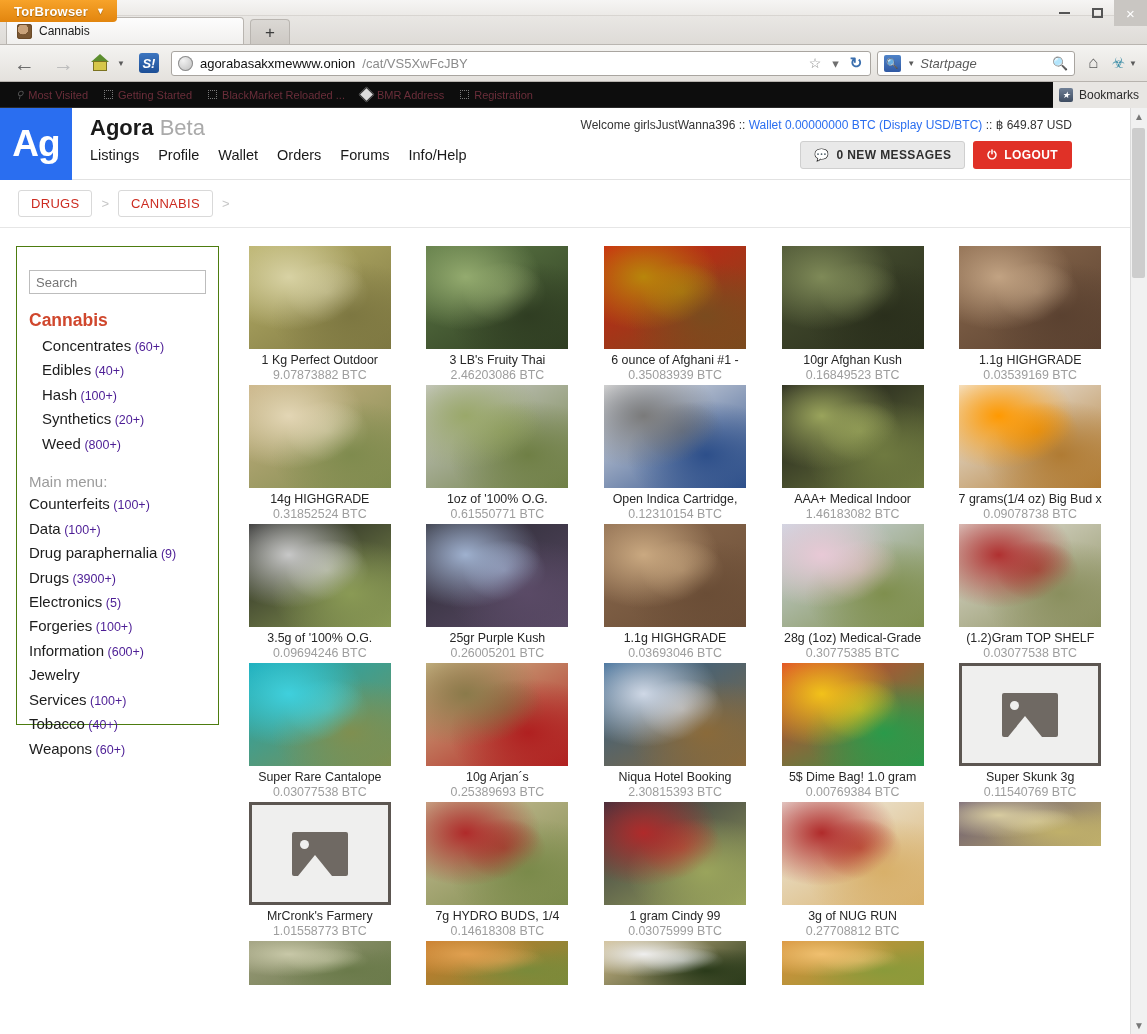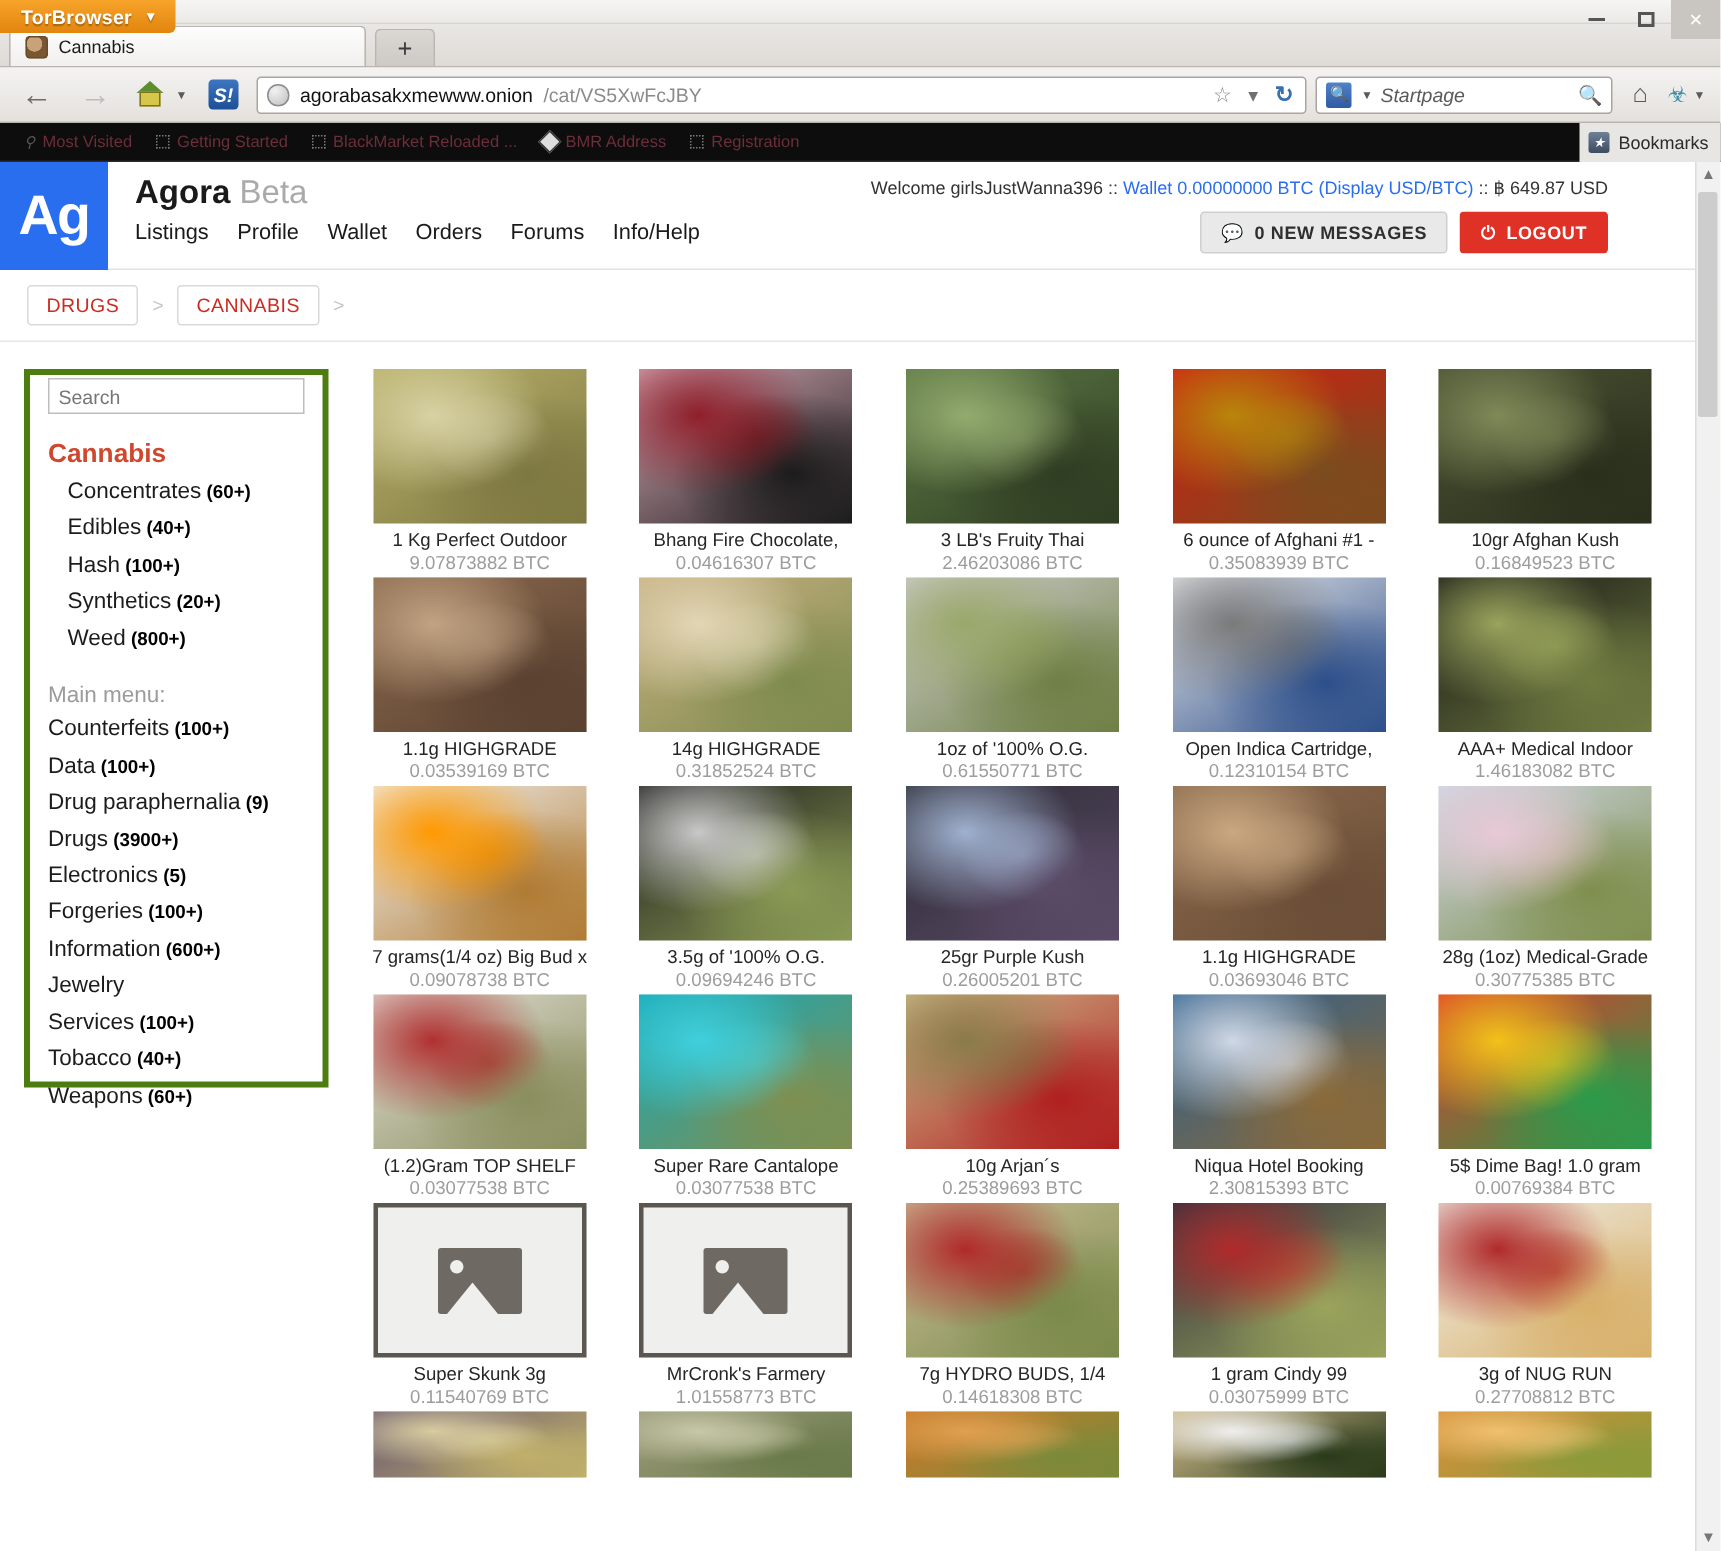--- a/index.html
+++ b/index.html
@@ -254,38 +254,38 @@
     background: #fff; letter-spacing: .3px;
   }
   .crumb-sep { color: #c6c6c6; font-size: 13px; }
 
   
   .content { display: flex; padding: 18px 14px 0 16px; gap: 15px; }
 
   
   .sidebar {
     width: 203px; flex: 0 0 203px;
-    border: 4px solid #4d7c0f; background: #fff;
-    padding: 2px 12px 14px 12px;
+    border: 1px solid #4d7c0f; background: #fff;
+    padding: 23px 12px 14px 12px;
     height: 479px;
   }
   .search-input {
     width: 100%; height: 24px;
     border: 1px solid #bdbdbd; background: #fff;
     font-size: 13px; color: #8c8c8c;
     padding: 0 6px; font-family: inherit;
     outline: none;
   }
   .cat-head {
     font-size: 17.5px; font-weight: bold; color: #d0472d;
     margin: 16px 0 3px 0;
   }
   .cat-list { list-style: none; padding-left: 13px; }
   .cat-list li { font-size: 15px; color: #1c1c1c; line-height: 1.63; }
-  .cat-list li .cnt { color: #000000; font-size: 12.5px; font-weight: bold; }
+  .cat-list li .cnt { color: #4c1d95; font-size: 12.5px; }
   .mainmenu-label {
     color: #9b9b9b; font-size: 15px; margin: 17px 0 2px 0;
   }
 
   
   .grid {
     flex: 1 1 auto;
     display: grid;
     grid-template-columns: repeat(5, 1fr);
     gap: 3px 6px;
@@ -488,25 +488,20 @@
             </ul>
         </div>
 
         <div class="grid" id="grid">
             <div class="card">
               <div class="thumb small" style="background: radial-gradient(at 28% 30%, rgb(216, 210, 164) 0%, transparent 52%), radial-gradient(at 72% 68%, rgb(125, 119, 65) 0%, transparent 55%), radial-gradient(at 55% 45%, rgb(216, 210, 164) 0%, transparent 38%), linear-gradient(150deg, rgb(185, 177, 106), rgb(125, 119, 65));"></div>
               <div class="p-title">1 Kg Perfect Outdoor</div>
               <div class="p-price">9.07873882 BTC</div>
             </div>
             <div class="card">
-              <div class="thumb small" style="background: radial-gradient(at 28% 30%, rgb(143, 31, 42) 0%, transparent 52%), radial-gradient(at 72% 68%, rgb(28, 28, 28) 0%, transparent 55%), radial-gradient(at 55% 45%, rgb(143, 31, 42) 0%, transparent 38%), linear-gradient(150deg, rgb(217, 170, 184), rgb(28, 28, 28));"></div>
-              <div class="p-title">Bhang Fire Chocolate,</div>
-              <div class="p-price">0.04616307 BTC</div>
-            </div>
-            <div class="card">
               <div class="thumb small" style="background: radial-gradient(at 28% 30%, rgb(148, 171, 111) 0%, transparent 52%), radial-gradient(at 72% 68%, rgb(47, 61, 34) 0%, transparent 55%), radial-gradient(at 55% 45%, rgb(148, 171, 111) 0%, transparent 38%), linear-gradient(150deg, rgb(94, 122, 70), rgb(47, 61, 34));"></div>
               <div class="p-title">3 LB's Fruity Thai</div>
               <div class="p-price">2.46203086 BTC</div>
             </div>
             <div class="card">
               <div class="thumb small" style="background: radial-gradient(at 28% 30%, rgb(184, 134, 11) 0%, transparent 52%), radial-gradient(at 72% 68%, rgb(122, 75, 30) 0%, transparent 55%), radial-gradient(at 55% 45%, rgb(184, 134, 11) 0%, transparent 38%), linear-gradient(150deg, rgb(208, 31, 18), rgb(122, 75, 30));"></div>
               <div class="p-title">6 ounce of Afghani #1 -</div>
               <div class="p-price">0.35083939 BTC</div>
             </div>
             <div class="card">

